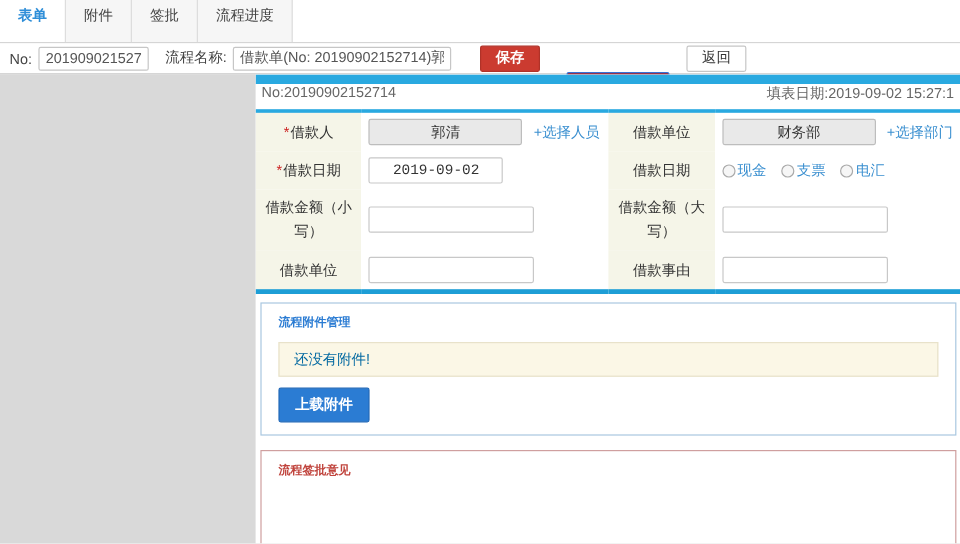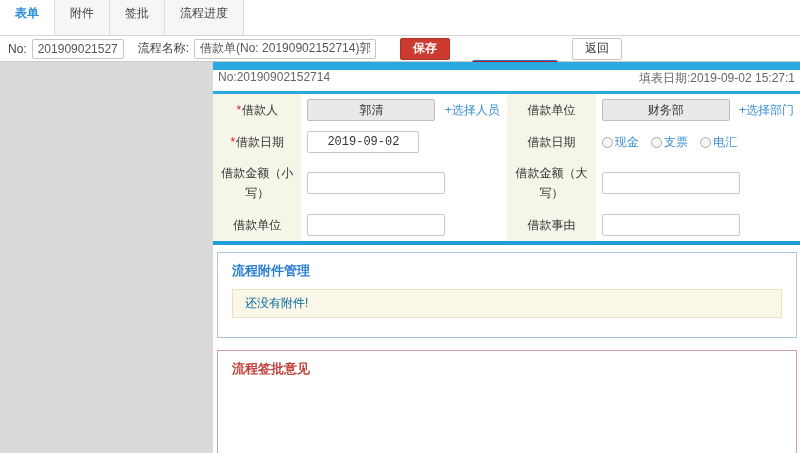--- a/index.html
+++ b/index.html
@@ -38,21 +38,21 @@
   input.field { height:22px; border:1px solid #c8c8c8; border-radius:2px; padding:0 5px; font-size:12px; color:#333; font-family:Liberation Mono, monospace; width:138px;text-align:center; }
   input.ro { background:#e9e9e9; border-color:#bdbdbd; width:128px; }
   input.date { width:112px; }
   a.sel-link { color:#3a8fd0; text-decoration:none; margin-left:6px; cursor:pointer; }
   .radio { width:11px; height:11px; border-radius:50%; border:1px solid #aaa; background:#f6f6f6; display:inline-block; vertical-align:-2px; margin-right:2px; }
   .radio-label { color:#3a8fd0; margin-right:9px; cursor:pointer; }
   
   .section { margin:7px 3px 0 4px; background:#fff; padding:9px 14px 10px; }
   .section.attach { border:1px solid #a9c7e0; }
   .section.approve { border:1px solid #cf9f9f; margin-top:12px; height:200px; }
-  .sec-title { font-size:13px; font-weight:bold; margin-bottom:9px; }
+  .sec-title { font-size:10px; font-weight:bold; margin-bottom:9px; }
   .attach .sec-title { color:#2b7cd3; }
   .approve .sec-title { color:#c0443d; }
   .empty-bar { background:#fbf7e6; border:1px solid #e8e2ca; padding:5px 12px; color:#0369a1; margin-bottom:9px; }
   .upload-btn { background:#2b7cd3; color:#fff; border:1px solid #2369b8; padding:5px 13px; border-radius:2px; font-size:12px; font-weight:bold; cursor:pointer; font-family:inherit; }
 </style>
 </head>
 <body>
 
 <div class="tabbar">
   <div class="tab active">表单</div>
@@ -115,19 +115,20 @@
       <td class="val val-l"><input class="field" value="" style=""></td>
       <td class="lbl">借款事由</td>
       <td class="val"><input class="field" value="" style=""></td>
     </tr>
   </tbody>
     </table>
 
   <div class="section attach">
     <div class="sec-title">流程附件管理</div>
     <div class="empty-bar">还没有附件!</div>
+    <button class="upload-btn">上载附件</button>
   </div>
 
   <div class="section approve">
     <div class="sec-title">流程签批意见</div>
 
   </div>
 </div>
 
 </body></html>

